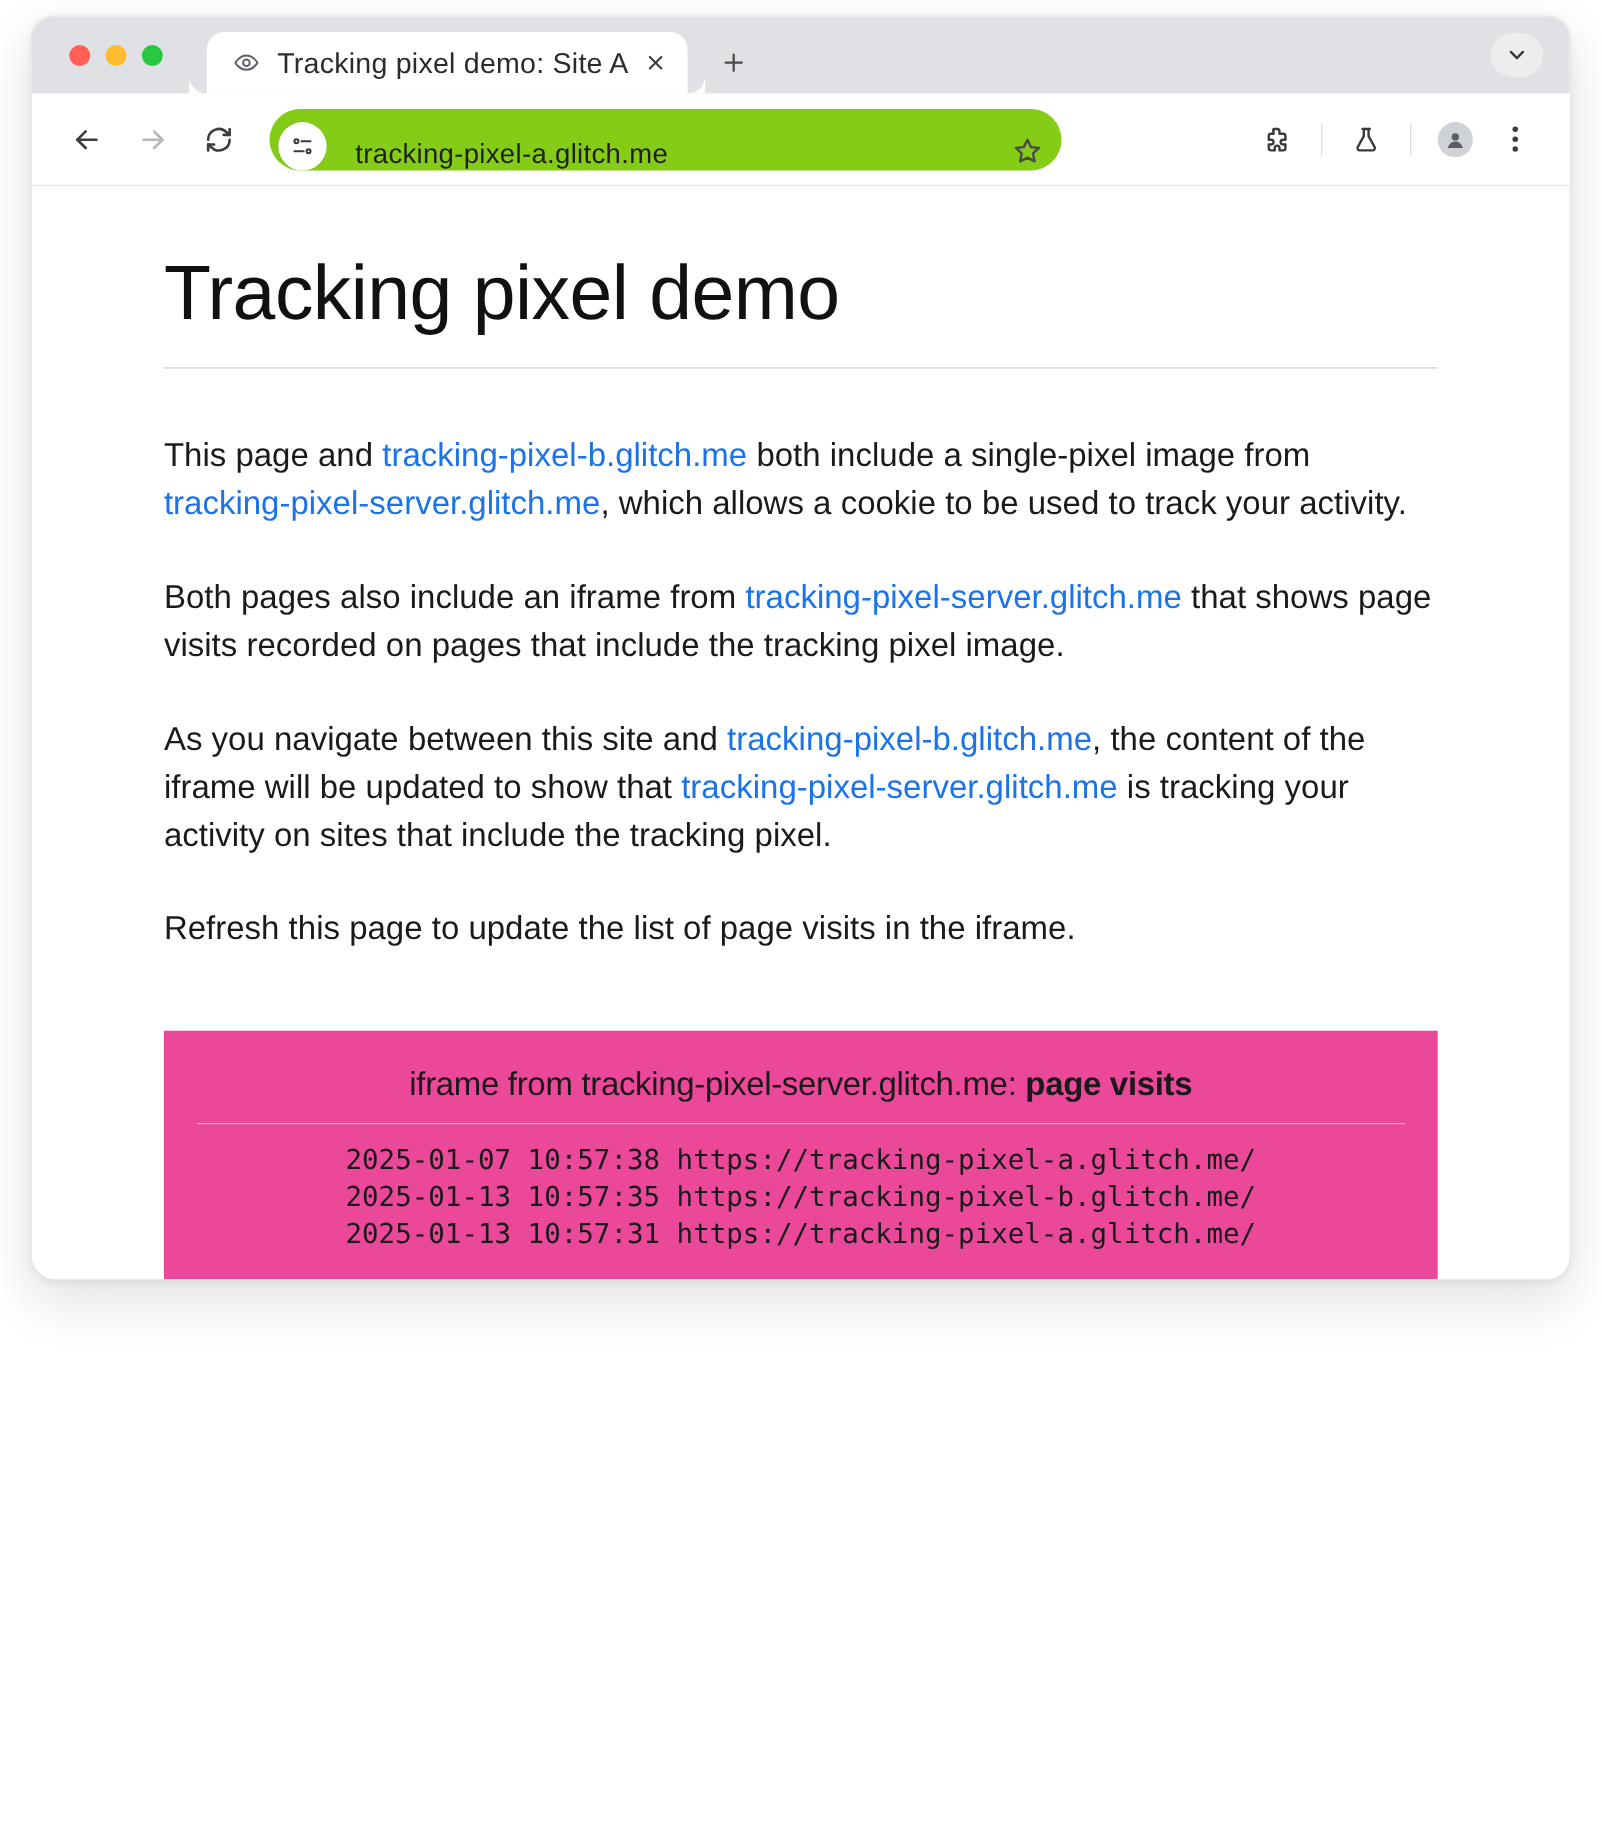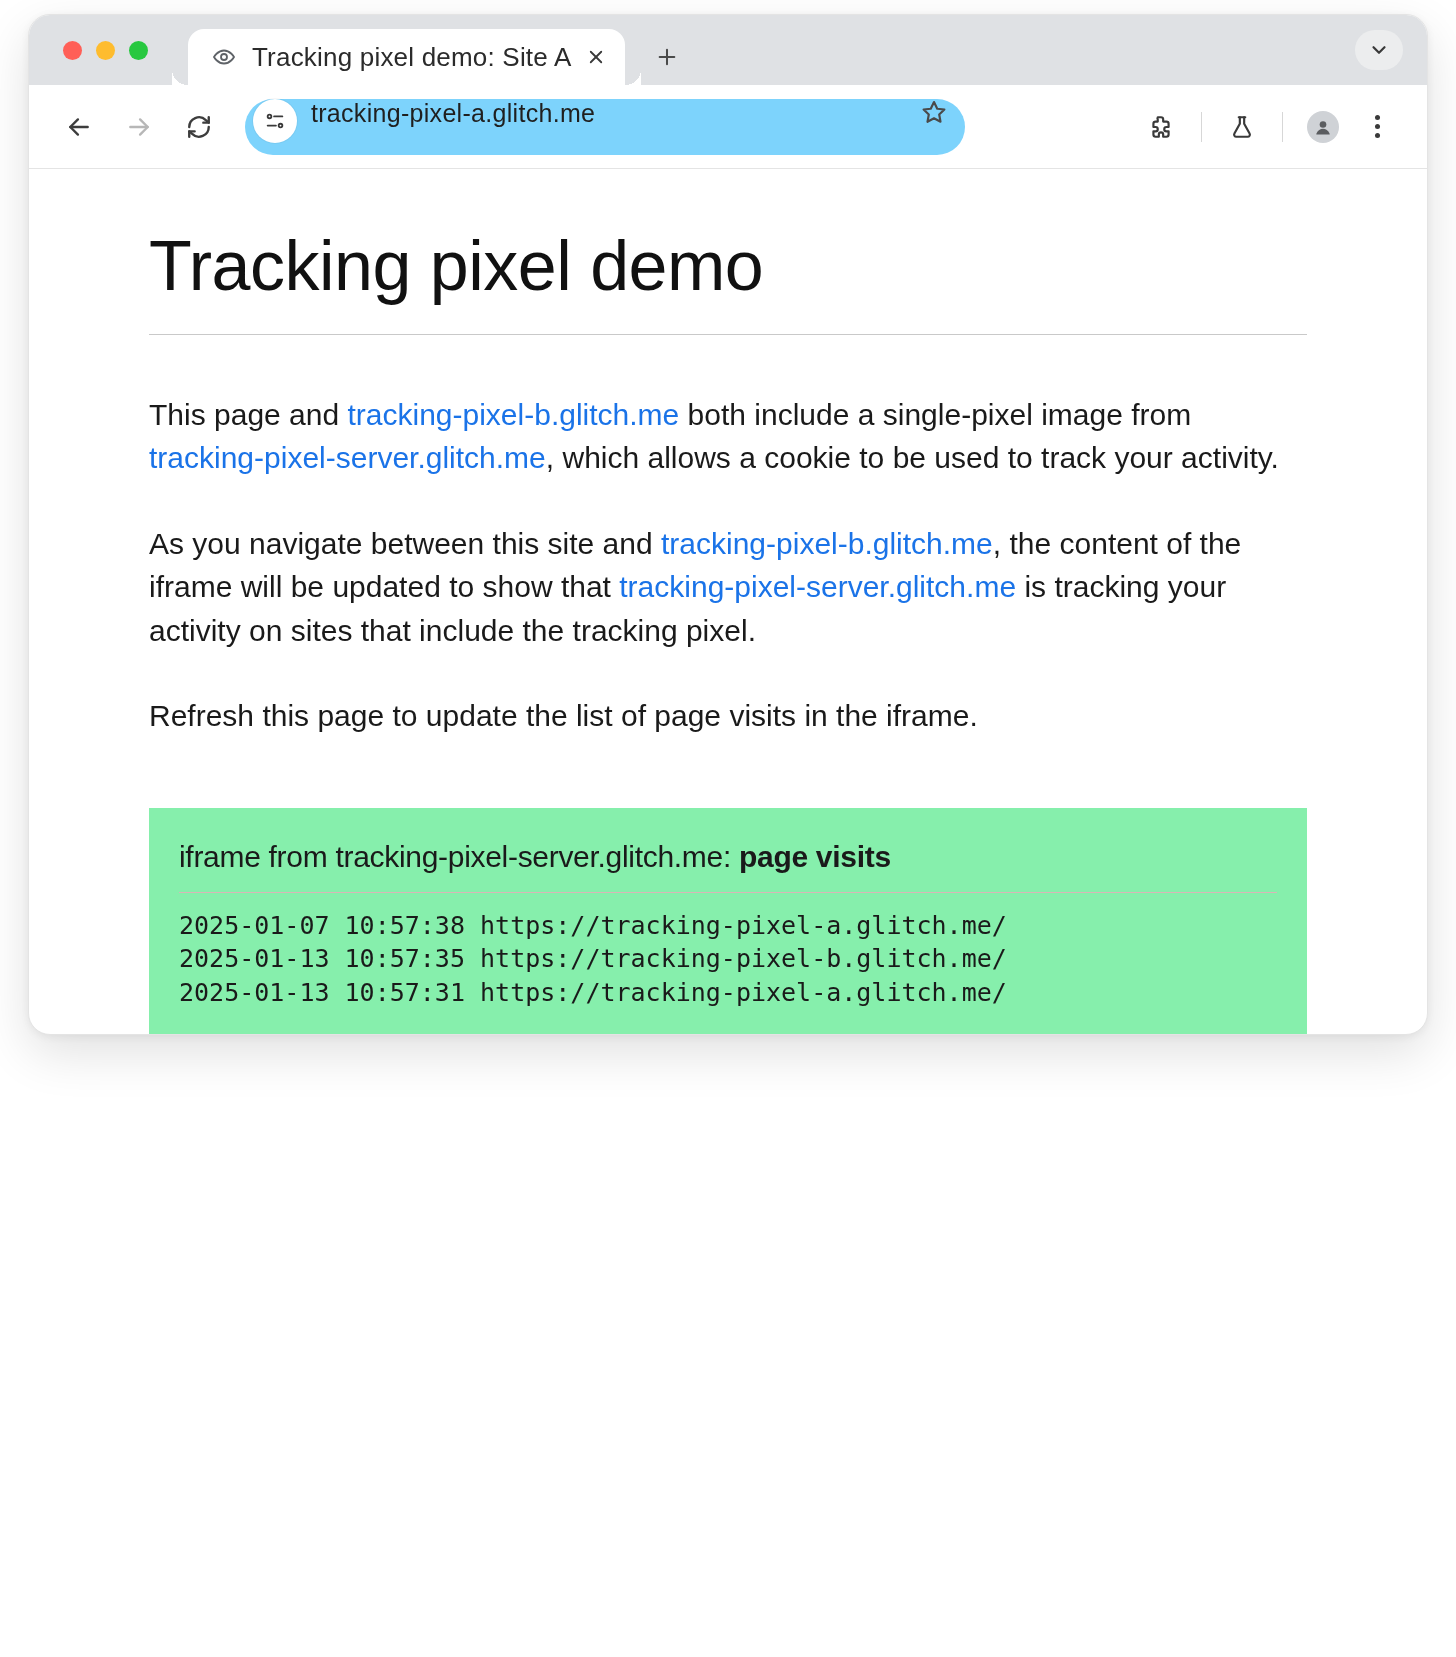--- a/index.html
+++ b/index.html
@@ -107,26 +107,26 @@
     border-radius:50%;
     color:#3d3d3d;
   }
   .tbtn.disabled{ color:#b7b7b7; }
   .tbtn svg{ width:26px;height:26px; }
   .omnibox{
     flex: 0 0 auto;
     width: 720px;
     height:56px;
     margin-left:10px;
-    background:#7dd3fc;
+    background:#84cc16;
     border-radius:28px;
     display:flex;
-    align-items:flex-start;
+    align-items:flex-end;
     padding:0 18px 0 8px;
-    gap:14px;
+    gap:26px;
   }
   .site-chip{
     width:44px;height:44px;border-radius:50%;
     background:#ffffff;
     display:flex;align-items:center;justify-content:center;
     box-shadow:0 0 0 1px rgba(0,0,0,0.04);
   }
   .site-chip svg{width:22px;height:22px;color:#3a3a3a;}
   .url-text{
     font-size:25px;
@@ -180,22 +180,23 @@
     margin-bottom:42px;
     font-weight:400;
   }
   .body-text a{
     color:#1a73e8;
     text-decoration:none;
   }
   
   .iframe-panel{
     margin-top:70px;
-    background:#86efac;
+    background:#ec4899;
     padding:32px 30px 24px 30px;
+    text-align:center;
   }
   .iframe-title{
     font-size:30px;
     color:#1a1a1a;
     letter-spacing:-0.3px;
   }
   .iframe-title .strong{ font-weight:700;}
   .iframe-hr{
     height:1px;background:#d9b7b7;margin-top:18px;margin-bottom:16px;
   }
@@ -329,20 +330,23 @@
       <span>Tracking pixel demo</span>
     </h1>
     <div class="hr"></div>
 
     <div class="body-text">
 
       <p>
         <span>This page and </span><a href="#">tracking-pixel-b.glitch.me</a><span> both include a single-pixel image from </span><a href="#">tracking-pixel-server.glitch.me</a><span>, which allows a cookie to be used to track your activity.</span>
       </p>
 
+      <p>
+        <span>Both pages also include an iframe from </span><a href="#">tracking-pixel-server.glitch.me</a><span> that shows page visits recorded on pages that include the tracking pixel image.</span>
+      </p>
 
       <p>
         <span>As you navigate between this site and </span><a href="#">tracking-pixel-b.glitch.me</a><span>, the content of the iframe will be updated to show that </span><a href="#">tracking-pixel-server.glitch.me</a><span> is tracking your activity on sites that include the tracking pixel.</span>
       </p>
 
       <p>Refresh this page to update the list of page visits in the iframe.</p>
     </div>
 
     <div class="iframe-panel">
       <div class="iframe-title">

